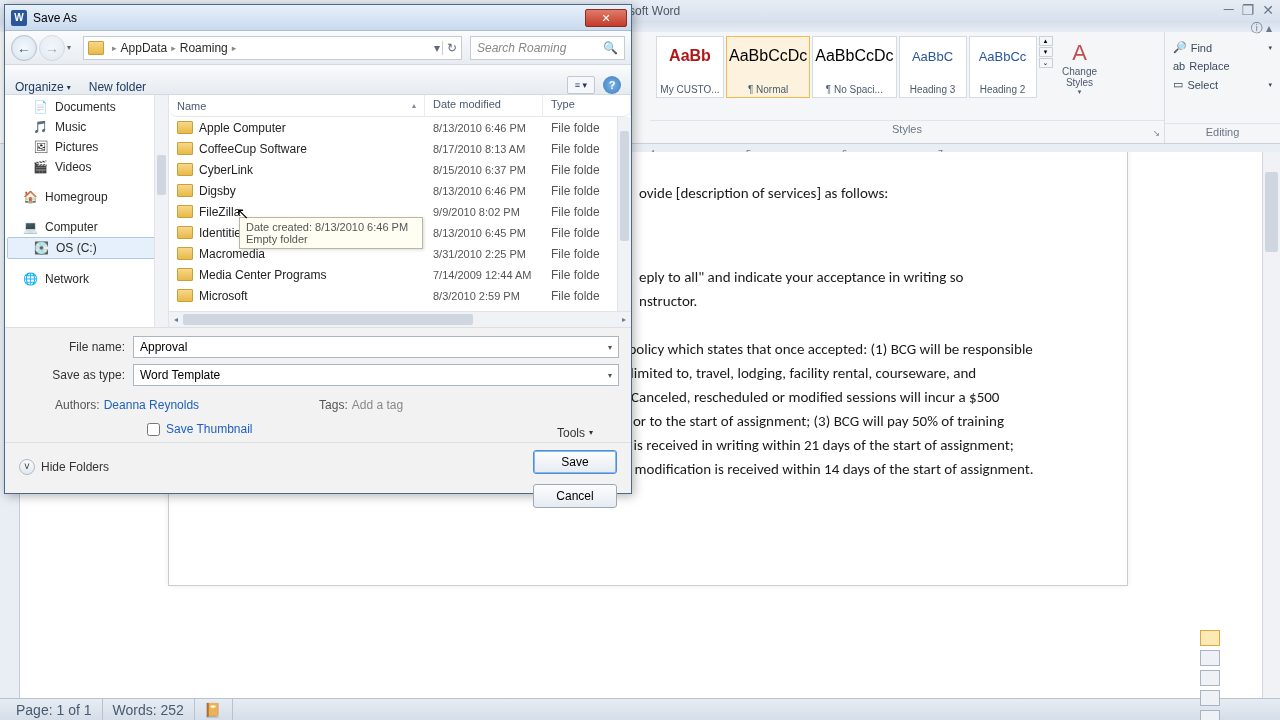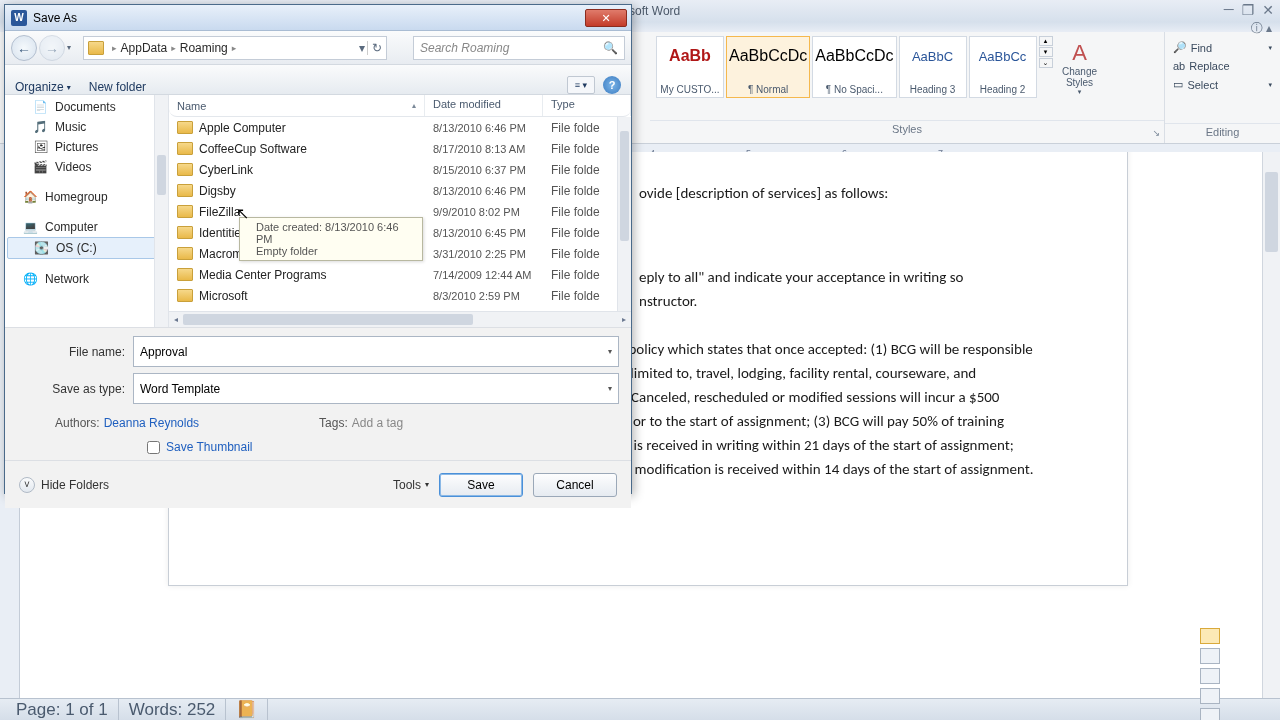--- a/index.html
+++ b/index.html
@@ -36,41 +36,41 @@
 .ruler .tick { width: 96px; text-align: left; }
 .doc-area { position: absolute; top: 152px; left: 0; right: 0; bottom: 22px; background: #fff; display: flex; }
 .left-ruler { width: 20px; background: #e9eef5; border-right: 1px solid #c4ccd7; }
 .page-wrap { flex: 1; overflow: hidden; position: relative; padding-left: 148px; padding-top: 28px;}
 .page { width: 960px; background: #fff; border: 1px solid #c8ced6; box-shadow: 0 0 6px rgba(0,0,0,.08); padding: 160px 90px 90px 100px; position: relative; top: -160px;}
 .doc-text { font-family: Calibri, sans-serif; font-size: 15px; color: #1a1a1a; line-height: 1.6; }
 .doc-text p { margin-bottom: 14px; }
 .scrollbar-v { width: 18px; background: #f0f2f5; border-left: 1px solid #d0d6de; position: relative; }
 .scrollbar-v .thumb { position:absolute; left:2px; right:2px; top: 20px; height: 80px; background: #cfd6e0; border-radius:2px;}
 
-.statusbar { position: absolute; bottom: 0; left: 0; right: 0; height: 22px; background: linear-gradient(#e6ecf3,#d5dee9); border-top: 1px solid #b8c2cf; display: flex; align-items: center; font-size: 17px; color: #4a5a6e; padding: 0 6px; }
+.statusbar { position: absolute; bottom: 0; left: 0; right: 0; height: 22px; background: linear-gradient(#e6ecf3,#d5dee9); border-top: 1px solid #b8c2cf; display: flex; align-items: center; font-size: 14px; color: #4a5a6e; padding: 0 6px; }
 .statusbar .sect { border-right: 1px solid #b8c2cf; padding: 0 10px; height: 100%; display: flex; align-items: center; }
 .statusbar .right { margin-left: auto; display: flex; align-items: center; gap: 4px; padding-right: 6px; flex-direction: column; }
 .view-btn { width: 20px; height: 16px; border: 1px solid #a9b4c2; background: #eef2f7; }
 .view-btn.active { background: #fce9b6; border-color: #d9a93a; }
 .zoom-slider { width: 100px; height: 4px; background: #b8c2cf; margin: 0 8px; position: relative; }
 .zoom-slider .handle { position: absolute; left: 55px; top: -4px; width: 8px; height: 12px; background: #8999ab; border-radius: 2px; }
 
 
 .dialog { position: absolute; left: 4px; top: 4px; width: 628px; height: 490px; background: #f2f2f2; border: 1px solid #4a6a8a; box-shadow: 2px 2px 10px rgba(0,0,0,.3); font-size: 12px; }
 .dlg-title { height: 26px; background: linear-gradient(#e8f0fa,#c9daef); display: flex; align-items: center; padding: 0 4px 0 6px; border-bottom: 1px solid #a9bcd3; }
 .dlg-title .w-icon { width: 16px; height: 16px; background: #2b579a; color: #fff; font-size: 10px; font-weight: bold; display: flex; align-items: center; justify-content: center; border-radius: 2px; margin-right: 6px; }
 .dlg-title .close { margin-left: auto; width: 42px; height: 18px; background: linear-gradient(#e07b6b,#c33b29); border: 1px solid #8a2c1f; border-radius: 2px; color: #fff; text-align: center; font-size: 11px; line-height: 16px; cursor: pointer;}
 .dlg-nav { height: 34px; background: linear-gradient(#fafbfc,#e8ecf1); border-bottom: 1px solid #d3d9e0; display: flex; align-items: center; padding: 0 6px; gap: 2px; }
 .nav-btn { width: 26px; height: 26px; border: 1px solid #b3bfcf; border-radius: 13px; background: radial-gradient(#f5f9fc,#d7e2ee); display:flex; align-items:center; justify-content:center; color:#3a5a7e; font-size:14px;}
 .nav-drop { width: 14px; height:26px; display:flex; align-items:center; color:#5a6a7e; font-size:8px;}
 .breadcrumb { flex: 1; height: 24px; border: 1px solid #c4ccd7; background: #fff; display: flex; align-items: center; padding: 0 4px; font-size: 12px; color: #2a2a2a; }
 .breadcrumb .sep { color: #888; margin: 0 4px; font-size: 9px;}
 .breadcrumb .end { margin-left: auto; display:flex; gap:2px; align-items:center; color:#5a6a7e;}
 .bc-folder-icon{ width:16px; height:14px; background: linear-gradient(#f6d88a,#e9b949); border-radius:1px; margin-right:4px; border:1px solid #c9a03a; position:relative;}
-.searchbox { width: 212px; height: 24px; border: 1px solid #c4ccd7; background: #fff; display: flex; align-items: center; padding: 0 6px; margin-left: 24px; color: #888; font-style: italic; }
+.searchbox { width: 155px; height: 24px; border: 1px solid #c4ccd7; background: #fff; display: flex; align-items: center; padding: 0 6px; margin-left: 6px; color: #888; font-style: italic; }
 .searchbox .mag { margin-left: auto; color: #5e7aa0; font-style: normal;}
 .dlg-toolbar { height: 30px; background: linear-gradient(#fafbfc,#e6ebf0); border-bottom: 1px solid #d3d9e0; display: flex; align-items: flex-end; padding: 0 10px; gap: 18px; color: #1f3a60; }
 .dlg-toolbar .tb-item { cursor: pointer; display:flex; align-items:center; gap:3px;}
 .dlg-toolbar .right { margin-left: auto; display: flex; gap: 8px; align-items:center;}
 .view-icon { width:28px; height:18px; border:1px solid #c0c8d2; background:#f5f7fa; border-radius:2px;}
 .help-icon { width:18px; height:18px; border-radius:9px; background: radial-gradient(#7bb5e8,#3a7ac0); color:#fff; text-align:center; font-size:11px; line-height:18px; font-weight:bold;}
 
 .dlg-body { display: flex; height: 232px; background: #fff; }
 .tree { width: 164px; border-right: 1px solid #e0e4ea; overflow: hidden; font-size: 12px; padding: 2px 0; position:relative; }
 .tree-item { padding: 3px 6px 3px 28px; display: flex; align-items: center; gap: 6px; color: #2a2a2a; cursor: pointer;}
@@ -92,38 +92,38 @@
 .file-row .col-name { display: flex; align-items: center; gap: 6px; padding-left: 8px; }
 .folder-icon { width: 16px; height: 13px; background: linear-gradient(#f6d88a,#e9b949); border-radius: 1px; border:1px solid #c9a03a;}
 .file-row .col-date { padding-left: 8px; color: #555; font-size: 11px;}
 .file-row .col-type { padding-left: 8px; color: #555; font-size: 12px;}
 .list-hscroll { height:16px; background:#f0f2f5; border-top:1px solid #e0e4ea; position:relative;}
 .list-hscroll .hthumb{position:absolute; top:2px; bottom:2px; left:14px; width:290px; background:#cfd6e0; border-radius:2px;}
 .list-hscroll .ar{position:absolute; top:0; width:14px; height:100%; display:flex;align-items:center;justify-content:center; font-size:8px; color:#6a7890;}
 .list-vscroll { position:absolute; right:0; top:22px; bottom:16px; width:14px; background:#f0f2f5; border-left:1px solid #e0e4ea;}
 .list-vscroll .vthumb{position:absolute; left:2px; right:2px; top:14px; height:110px; background:#cfd6e0; border-radius:2px;}
 
-.tooltip { position: absolute; left: 234px; top: 212px; width: 184px; background: #fffef2; border: 1px solid #b8b8a0; padding: 3px 16px; font-size: 11px; color: #555; box-shadow: 1px 1px 3px rgba(0,0,0,.15); z-index: 5;}
+.tooltip { position: absolute; left: 234px; top: 212px; width: 184px; background: #fffef2; border: 1px solid #b8b8a0; padding: 3px 6px; font-size: 11px; color: #555; box-shadow: 1px 1px 3px rgba(0,0,0,.15); z-index: 5;}
 
 .dlg-fields { padding: 8px 12px 4px; background: #f2f2f2; border-top: 1px solid #dcdfe4; }
 .field-row { display: flex; align-items: center; margin-bottom: 6px; }
 .field-row label { width: 116px; text-align: right; padding-right: 8px; color: #333; }
-.field-row .combo { flex: 1; height: 31px; border: 1px solid #abb6c4; background: #fff; display: flex; align-items: center; padding: 0 6px; font-size: 12px; }
+.field-row .combo { flex: 1; height: 22px; border: 1px solid #abb6c4; background: #fff; display: flex; align-items: center; padding: 0 6px; font-size: 12px; }
 .field-row .combo .arrow { margin-left: auto; font-size: 8px; color: #555; }
 .meta-row { display: flex; gap: 40px; padding: 6px 0 0 38px; font-size: 12px;}
 .meta-row .mlabel { color: #555; margin-right: 4px;}
 .meta-row .mval-link { color: #1f5fbf; cursor: pointer; }
 .meta-row .mval-grey { color: #888; }
 .thumb-row { padding: 10px 0 2px 130px; display:flex; align-items:center; gap:6px; font-size:12px; color:#1f5fbf;}
 .thumb-row input { }
 
 .dlg-buttons { height: 48px; background: #f2f2f2; border-top: 1px solid #dcdfe4; display: flex; align-items: center; padding: 0 14px; }
 .hide-folders { display: flex; align-items: center; gap: 6px; color: #333; cursor:pointer;}
 .hide-folders .chev { font-size: 10px; border:1px solid #b0bac6; width:16px; height:16px; border-radius:8px; display:flex; align-items:center; justify-content:center; background:linear-gradient(#fafbfc,#e2e8ef);}
-.dlg-buttons .right { margin-left: auto; display: flex; align-items: center; gap: 10px; }
+.dlg-buttons .right { margin-left: auto; display: flex; align-items: center; gap: 10px; flex-direction: column; }
 .tools { color: #333; display:flex; align-items:center; gap:4px; cursor:pointer;}
 .tools .arrow{font-size:8px;}
 .btn { min-width: 84px; height: 24px; border: 1px solid #9ba8b8; background: linear-gradient(#fdfdfe,#e6ebf1); border-radius: 3px; font-size: 12px; cursor: pointer; }
 .btn.default { border: 1px solid #4a90d9; box-shadow: 0 0 0 1px #8ab8e6 inset; }
 
 .cursor { position: absolute; left: 236px; top: 204px; font-size: 16px; z-index: 20; pointer-events:none; color:#000;}
 </style>
 </head>
 <body>
 

